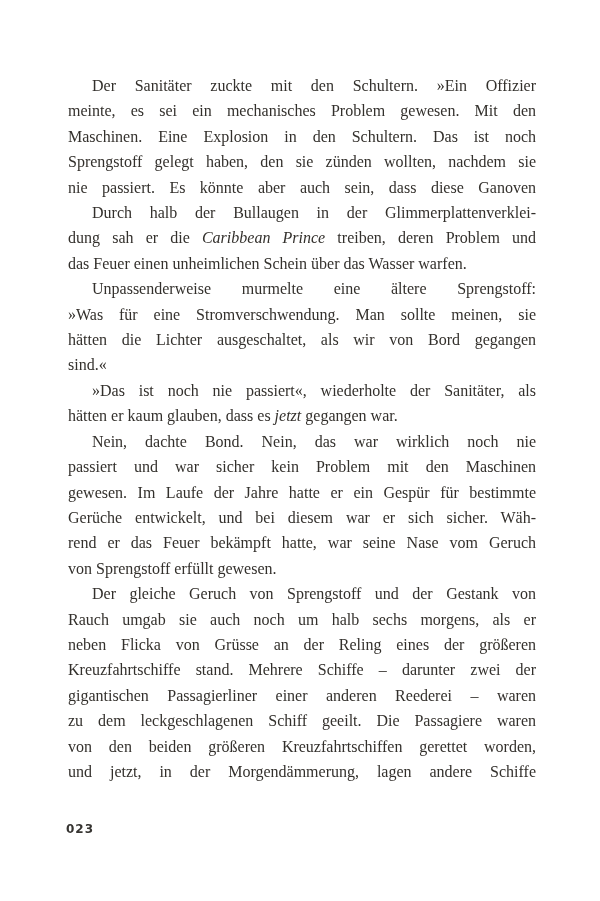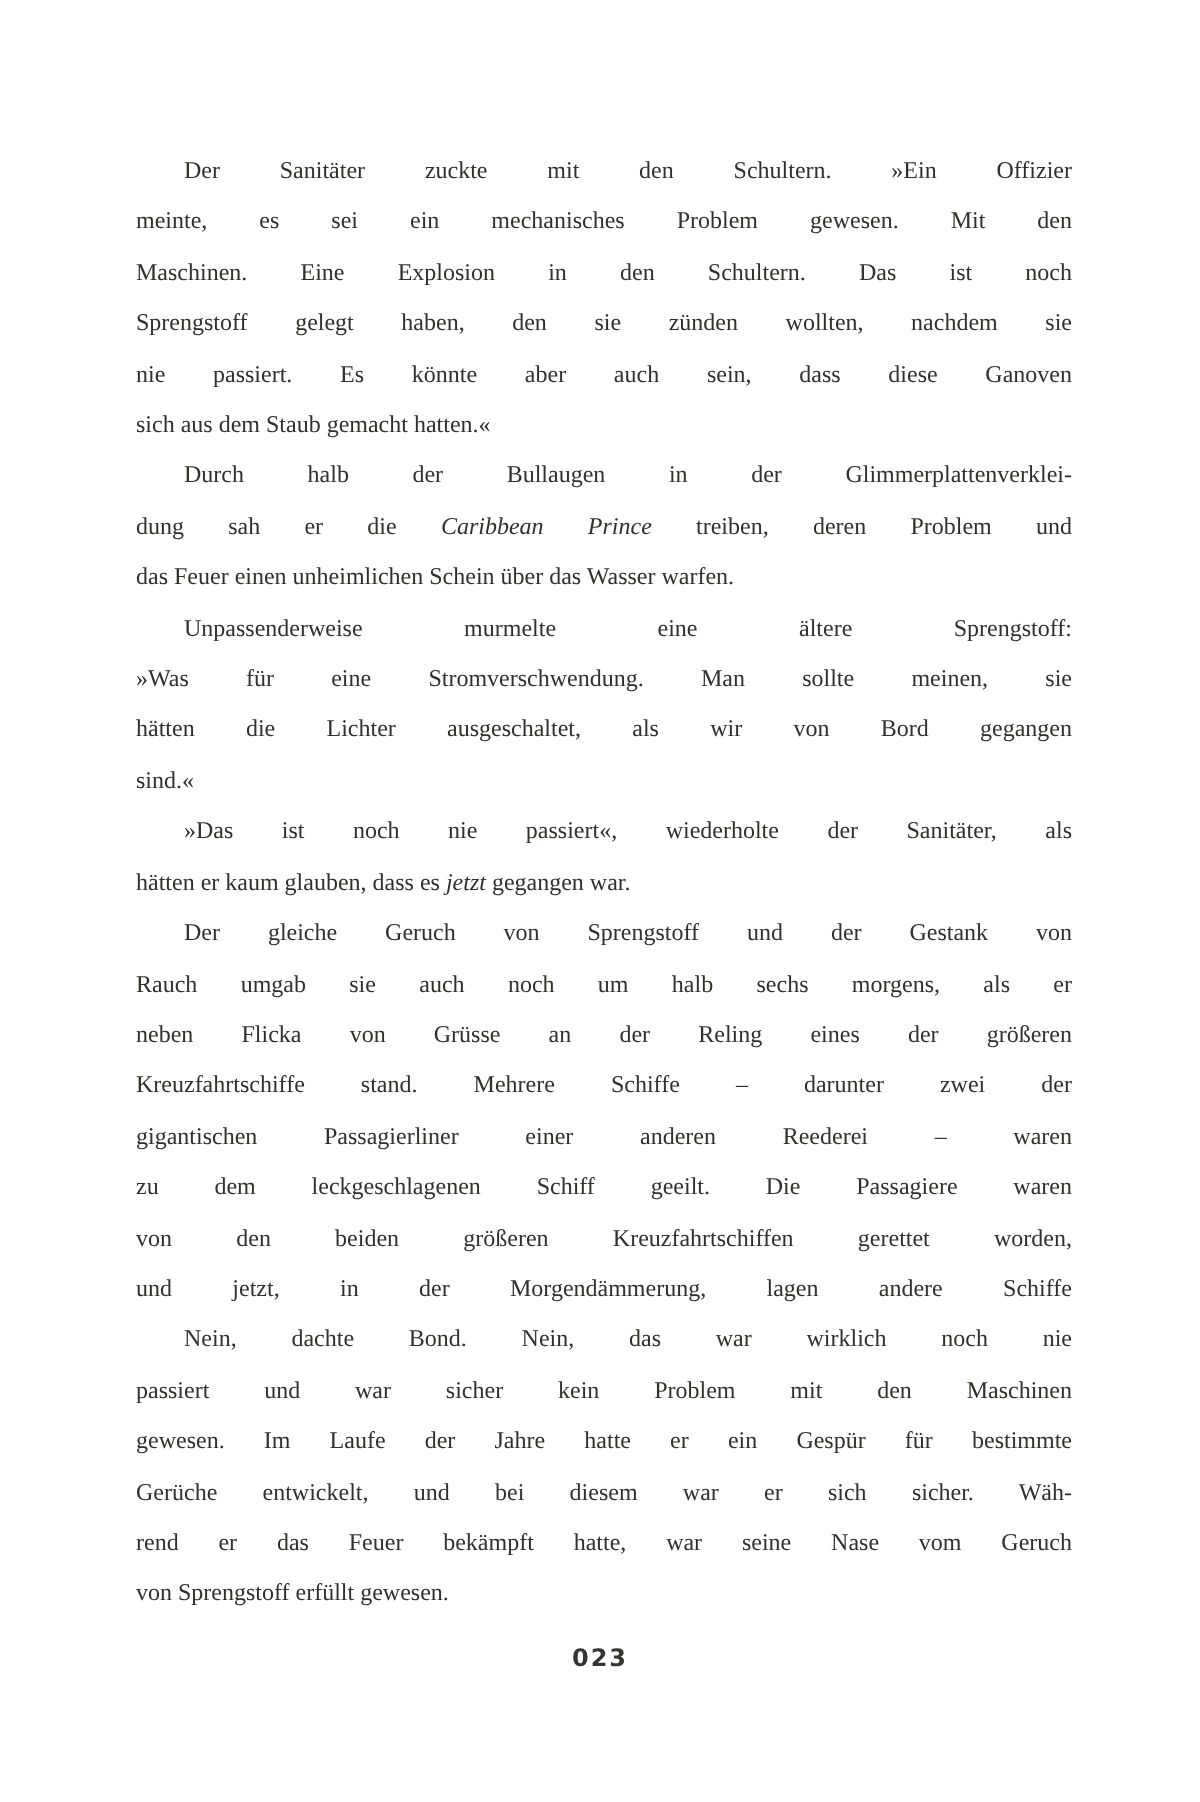--- a/index.html
+++ b/index.html
@@ -13,90 +13,88 @@
     height: 901px;
     background: #ffffff;
     overflow: hidden;
   }
   .text-block {
     position: absolute;
     left: 68px;
     top: 73px;
     width: 468px;
     font-family: "Liberation Serif", serif;
-    font-size: 12px;
+    font-size: 16px;
     line-height: 25.4px;
     color: #33302c;
   }
   .para { margin: 0; padding: 0; }
   .line {
     text-align: justify;
     text-align-last: justify;
   }
   .line.no-just {
     text-align-last: left;
   }
   .line.indent {
     text-indent: 24px;
   }
   .it { font-style: italic; }
   .folio {
     position: absolute;
     top: 822px;
     left: 66px;
     width: 468px;
-    text-align: center;
     font-family: "DejaVu Sans", sans-serif;
     font-size: 12px;
     font-weight: 700;
     letter-spacing: 1px;
     color: #363431;
   }
 </style>
 </head>
 <body>
 
 <div class="book-page">
   <div class="text-block">
       <div class="para">
         <div class="line indent"><span>Der Sanitäter zuckte mit den Schultern. »Ein Offizier</span></div>
         <div class="line"><span>meinte, es sei ein mechanisches Problem gewesen. Mit den</span></div>
         <div class="line"><span>Maschinen. Eine Explosion in den Schultern. Das ist noch</span></div>
         <div class="line"><span>Sprengstoff gelegt haben, den sie zünden wollten, nachdem sie</span></div>
         <div class="line"><span>nie passiert. Es könnte aber auch sein, dass diese Ganoven</span></div>
-        <div class="line no-just"><span>sich aus dem Staub gemacht hatten.«</span></div>
       </div>
       <div class="para">
         <div class="line indent"><span>Durch halb der Bullaugen in der Glimmerplattenverklei-</span></div>
         <div class="line"><span>dung sah er die </span><span class="it">Caribbean Prince</span><span> treiben, deren Problem und</span></div>
         <div class="line no-just"><span>das Feuer einen unheimlichen Schein über das Wasser warfen.</span></div>
       </div>
       <div class="para">
         <div class="line indent"><span>Unpassenderweise murmelte eine ältere Sprengstoff:</span></div>
         <div class="line"><span>»Was für eine Stromverschwendung. Man sollte meinen, sie</span></div>
         <div class="line"><span>hätten die Lichter ausgeschaltet, als wir von Bord gegangen</span></div>
         <div class="line no-just"><span>sind.«</span></div>
       </div>
       <div class="para">
         <div class="line indent"><span>»Das ist noch nie passiert«, wiederholte der Sanitäter, als</span></div>
         <div class="line no-just"><span>hätten er kaum glauben, dass es </span><span class="it">jetzt</span><span> gegangen war.</span></div>
       </div>
       <div class="para">
+        <div class="line indent"><span>Nein, dachte Bond. Nein, das war wirklich noch nie</span></div>
+        <div class="line"><span>passiert und war sicher kein Problem mit den Maschinen</span></div>
+        <div class="line"><span>gewesen. Im Laufe der Jahre hatte er ein Gespür für bestimmte</span></div>
+        <div class="line"><span>Gerüche entwickelt, und bei diesem war er sich sicher. Wäh-</span></div>
+        <div class="line"><span>rend er das Feuer bekämpft hatte, war seine Nase vom Geruch</span></div>
+        <div class="line no-just"><span>von Sprengstoff erfüllt gewesen.</span></div>
+      </div>
+      <div class="para">
         <div class="line indent"><span>Der gleiche Geruch von Sprengstoff und der Gestank von</span></div>
         <div class="line"><span>Rauch umgab sie auch noch um halb sechs morgens, als er</span></div>
         <div class="line"><span>neben Flicka von Grüsse an der Reling eines der größeren</span></div>
         <div class="line"><span>Kreuzfahrtschiffe stand. Mehrere Schiffe – darunter zwei der</span></div>
         <div class="line"><span>gigantischen Passagierliner einer anderen Reederei – waren</span></div>
         <div class="line"><span>zu dem leckgeschlagenen Schiff geeilt. Die Passagiere waren</span></div>
         <div class="line"><span>von den beiden größeren Kreuzfahrtschiffen gerettet worden,</span></div>
         <div class="line"><span>und jetzt, in der Morgendämmerung, lagen andere Schiffe</span></div>
       </div>
-      <div class="para">
-        <div class="line indent"><span>Nein, dachte Bond. Nein, das war wirklich noch nie</span></div>
-        <div class="line"><span>passiert und war sicher kein Problem mit den Maschinen</span></div>
-        <div class="line"><span>gewesen. Im Laufe der Jahre hatte er ein Gespür für bestimmte</span></div>
-        <div class="line"><span>Gerüche entwickelt, und bei diesem war er sich sicher. Wäh-</span></div>
-        <div class="line"><span>rend er das Feuer bekämpft hatte, war seine Nase vom Geruch</span></div>
-        <div class="line no-just"><span>von Sprengstoff erfüllt gewesen.</span></div>
-      </div>
     </div>
   <div class="folio">023</div>
 </div>
 
 </body></html>

